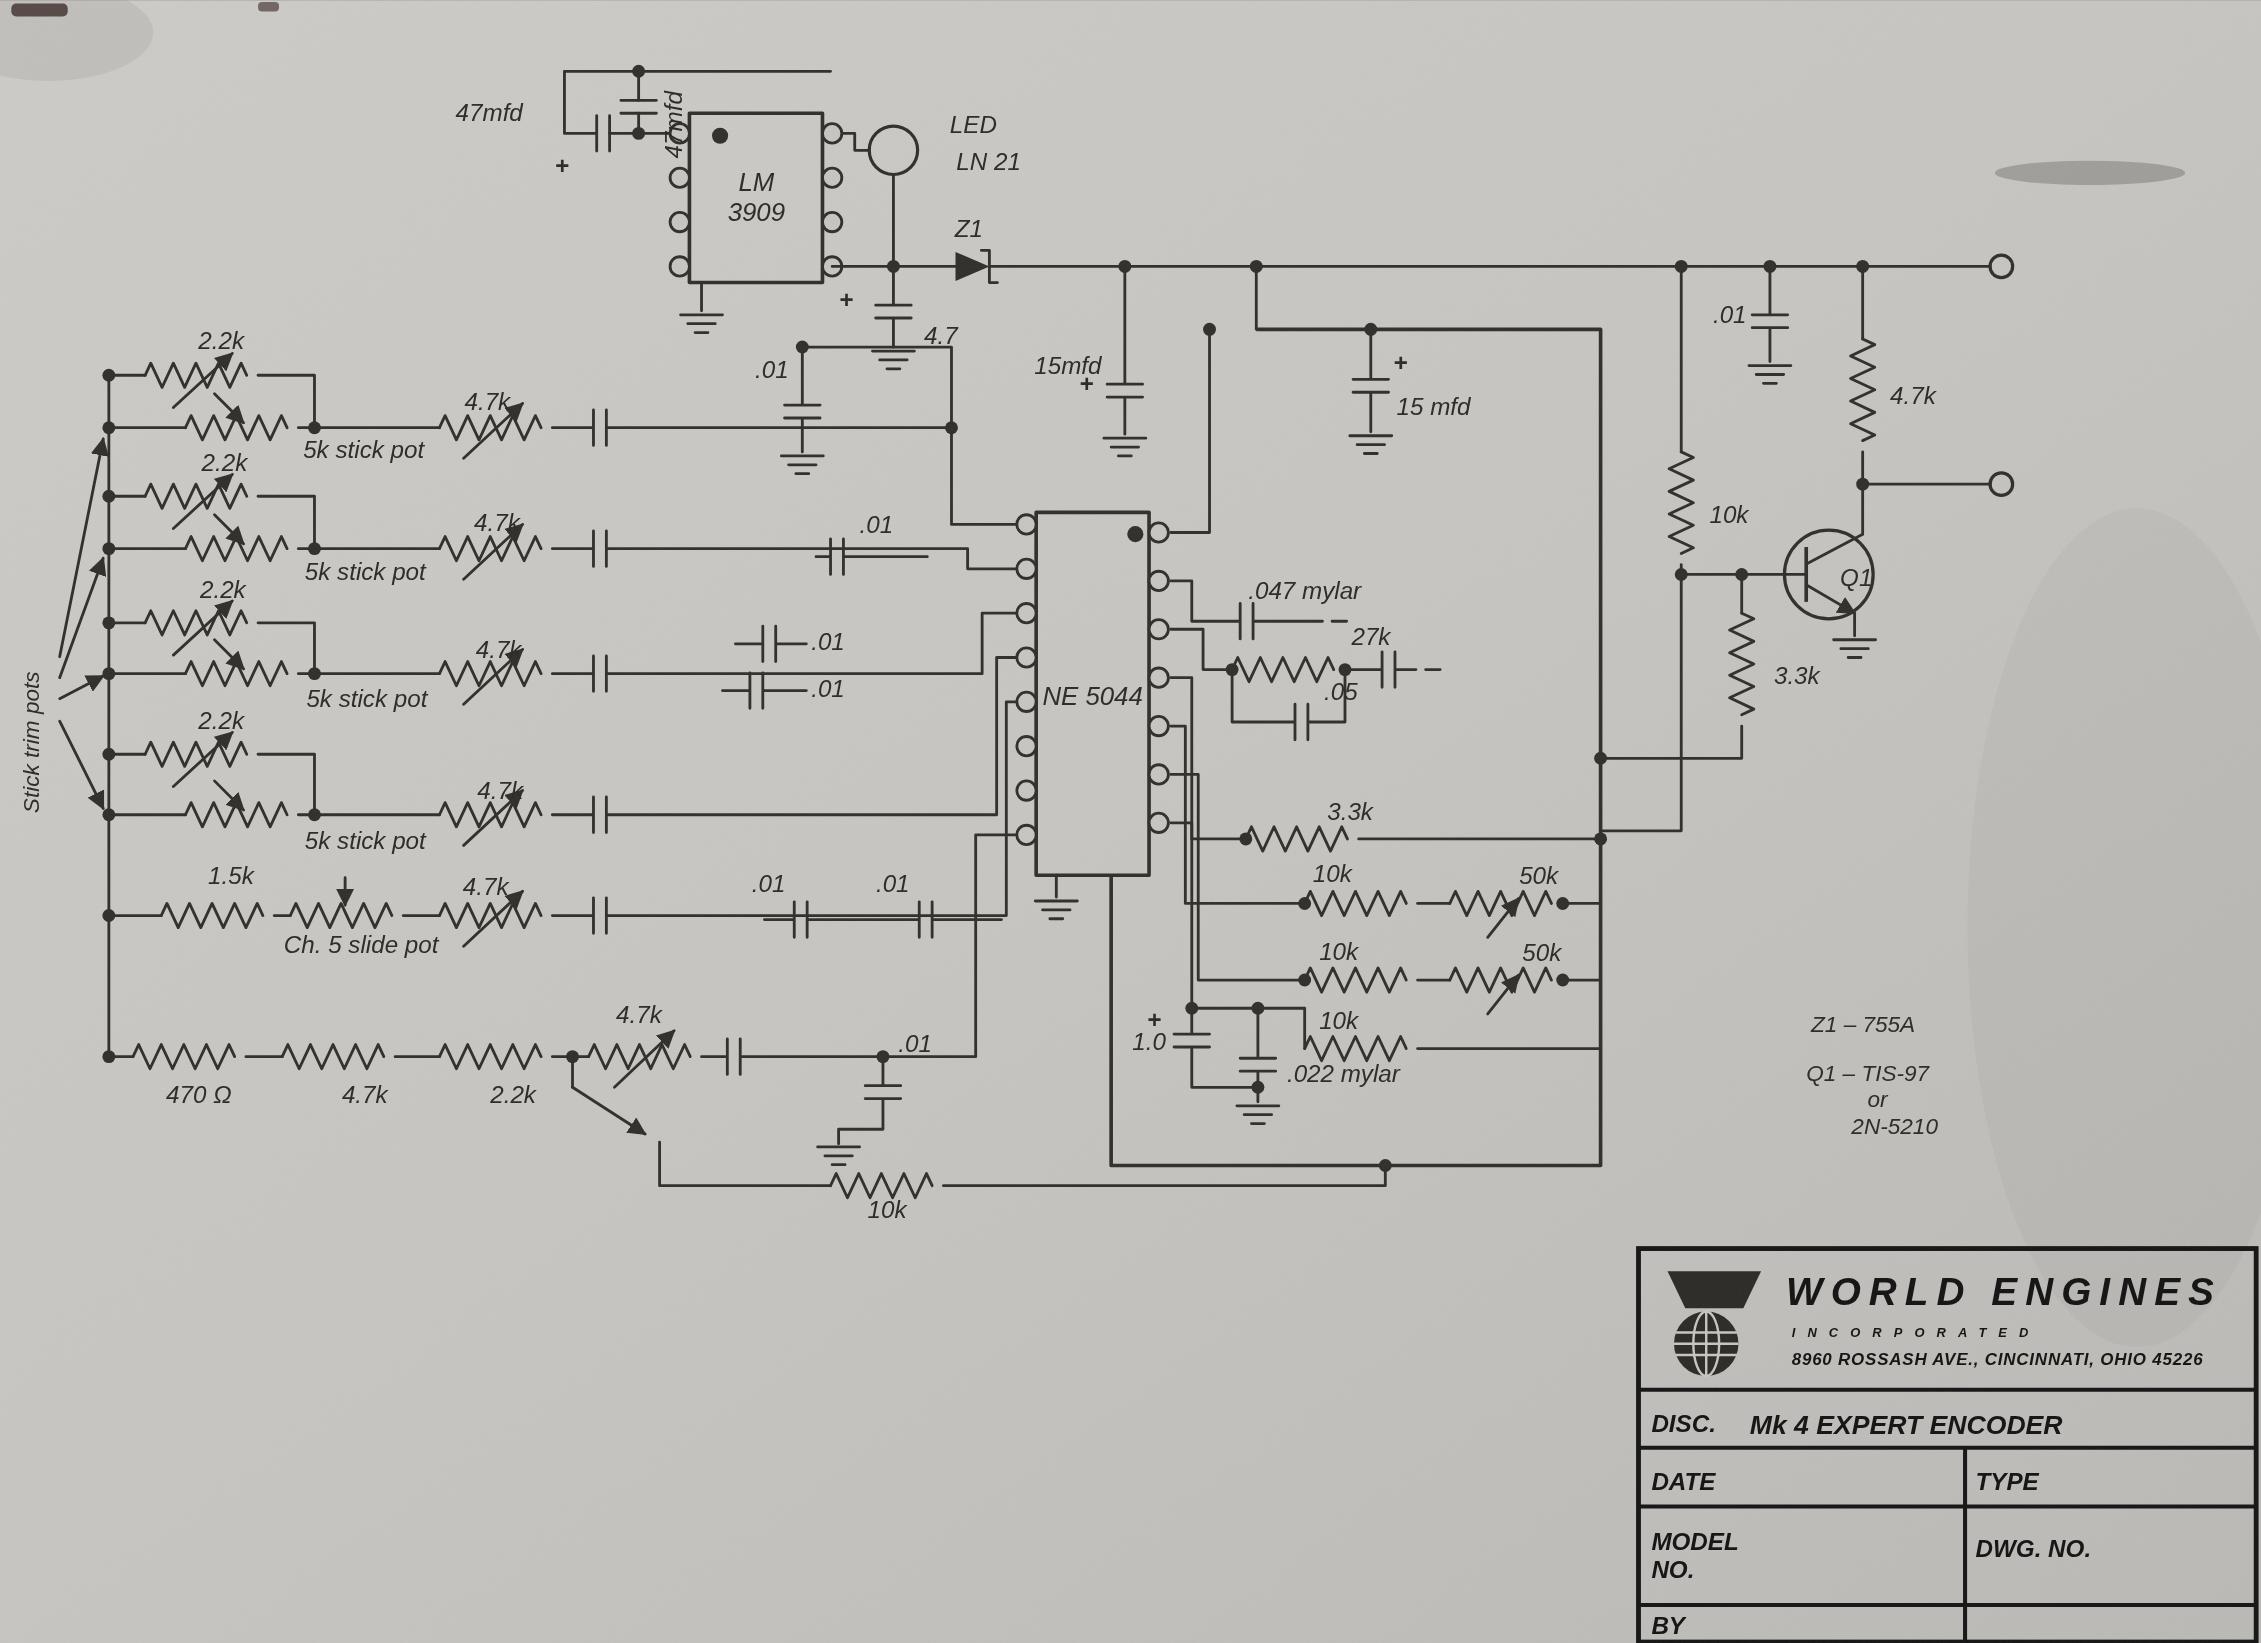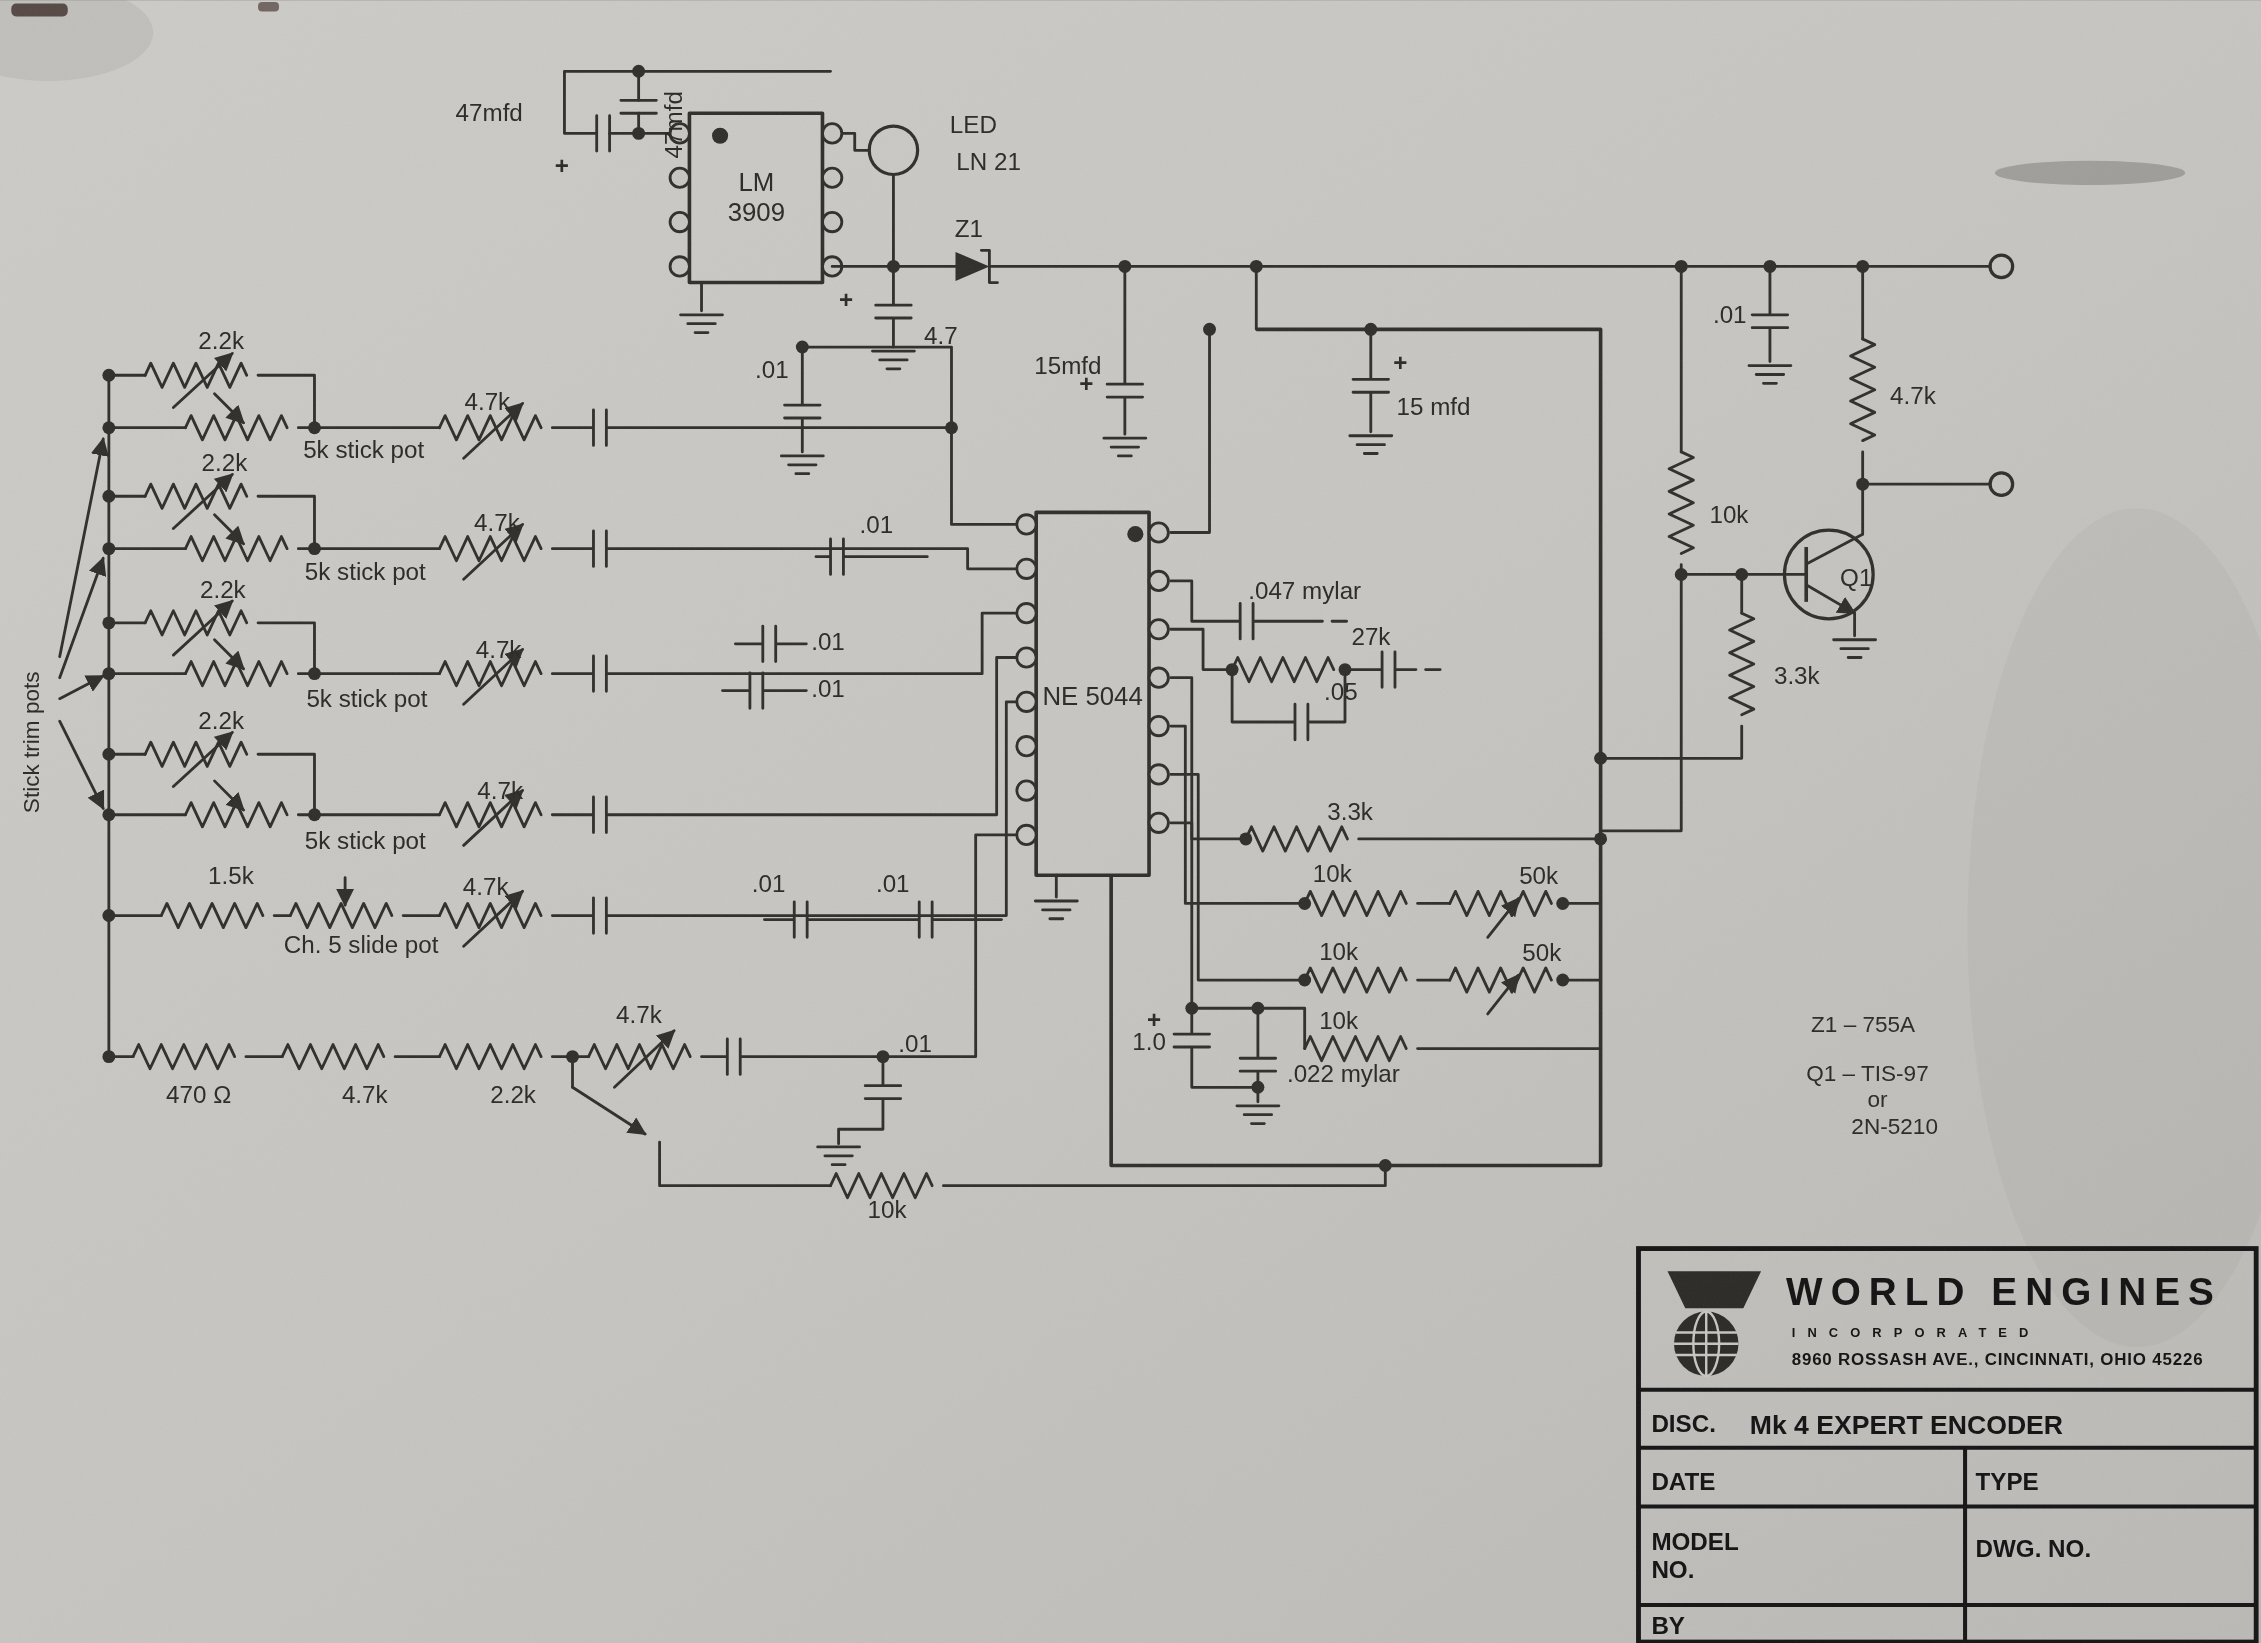--- a/index.html
+++ b/index.html
@@ -1,16 +1,16 @@
 <!DOCTYPE html>
 <html style="font-size:13px"><head>
 <meta charset="utf-8">
 <style>
   html,body{margin:0;padding:0;background:#8f8e8b;}
-  .stage{width:2261px;height:1644px;overflow:hidden;}
+  .stage{width:2261px;height:1644px;overflow:hidden;font-style:italic;}
   svg{display:block;}
   .w{stroke:#2f2e2a;stroke-width:3.5;fill:none;stroke-linecap:round;stroke-linejoin:round;}
   .wb{stroke:#2f2e2a;stroke-width:4.5;fill:none;stroke-linejoin:round;}
   .dot{fill:#2f2e2a;stroke:none;}
   .pin{fill:#c6c5c1;stroke:#2f2e2a;stroke-width:3.5;}
   .term{fill:none;stroke:#2f2e2a;stroke-width:4;}
   .ink{fill:#2f2e2a;stroke:none;}
   text{font-family:"Liberation Sans","DejaVu Sans",sans-serif;fill:#2b2a25;font-size:30px;}
   .s28{font-size:28px;}
   .s32{font-size:32px;}

